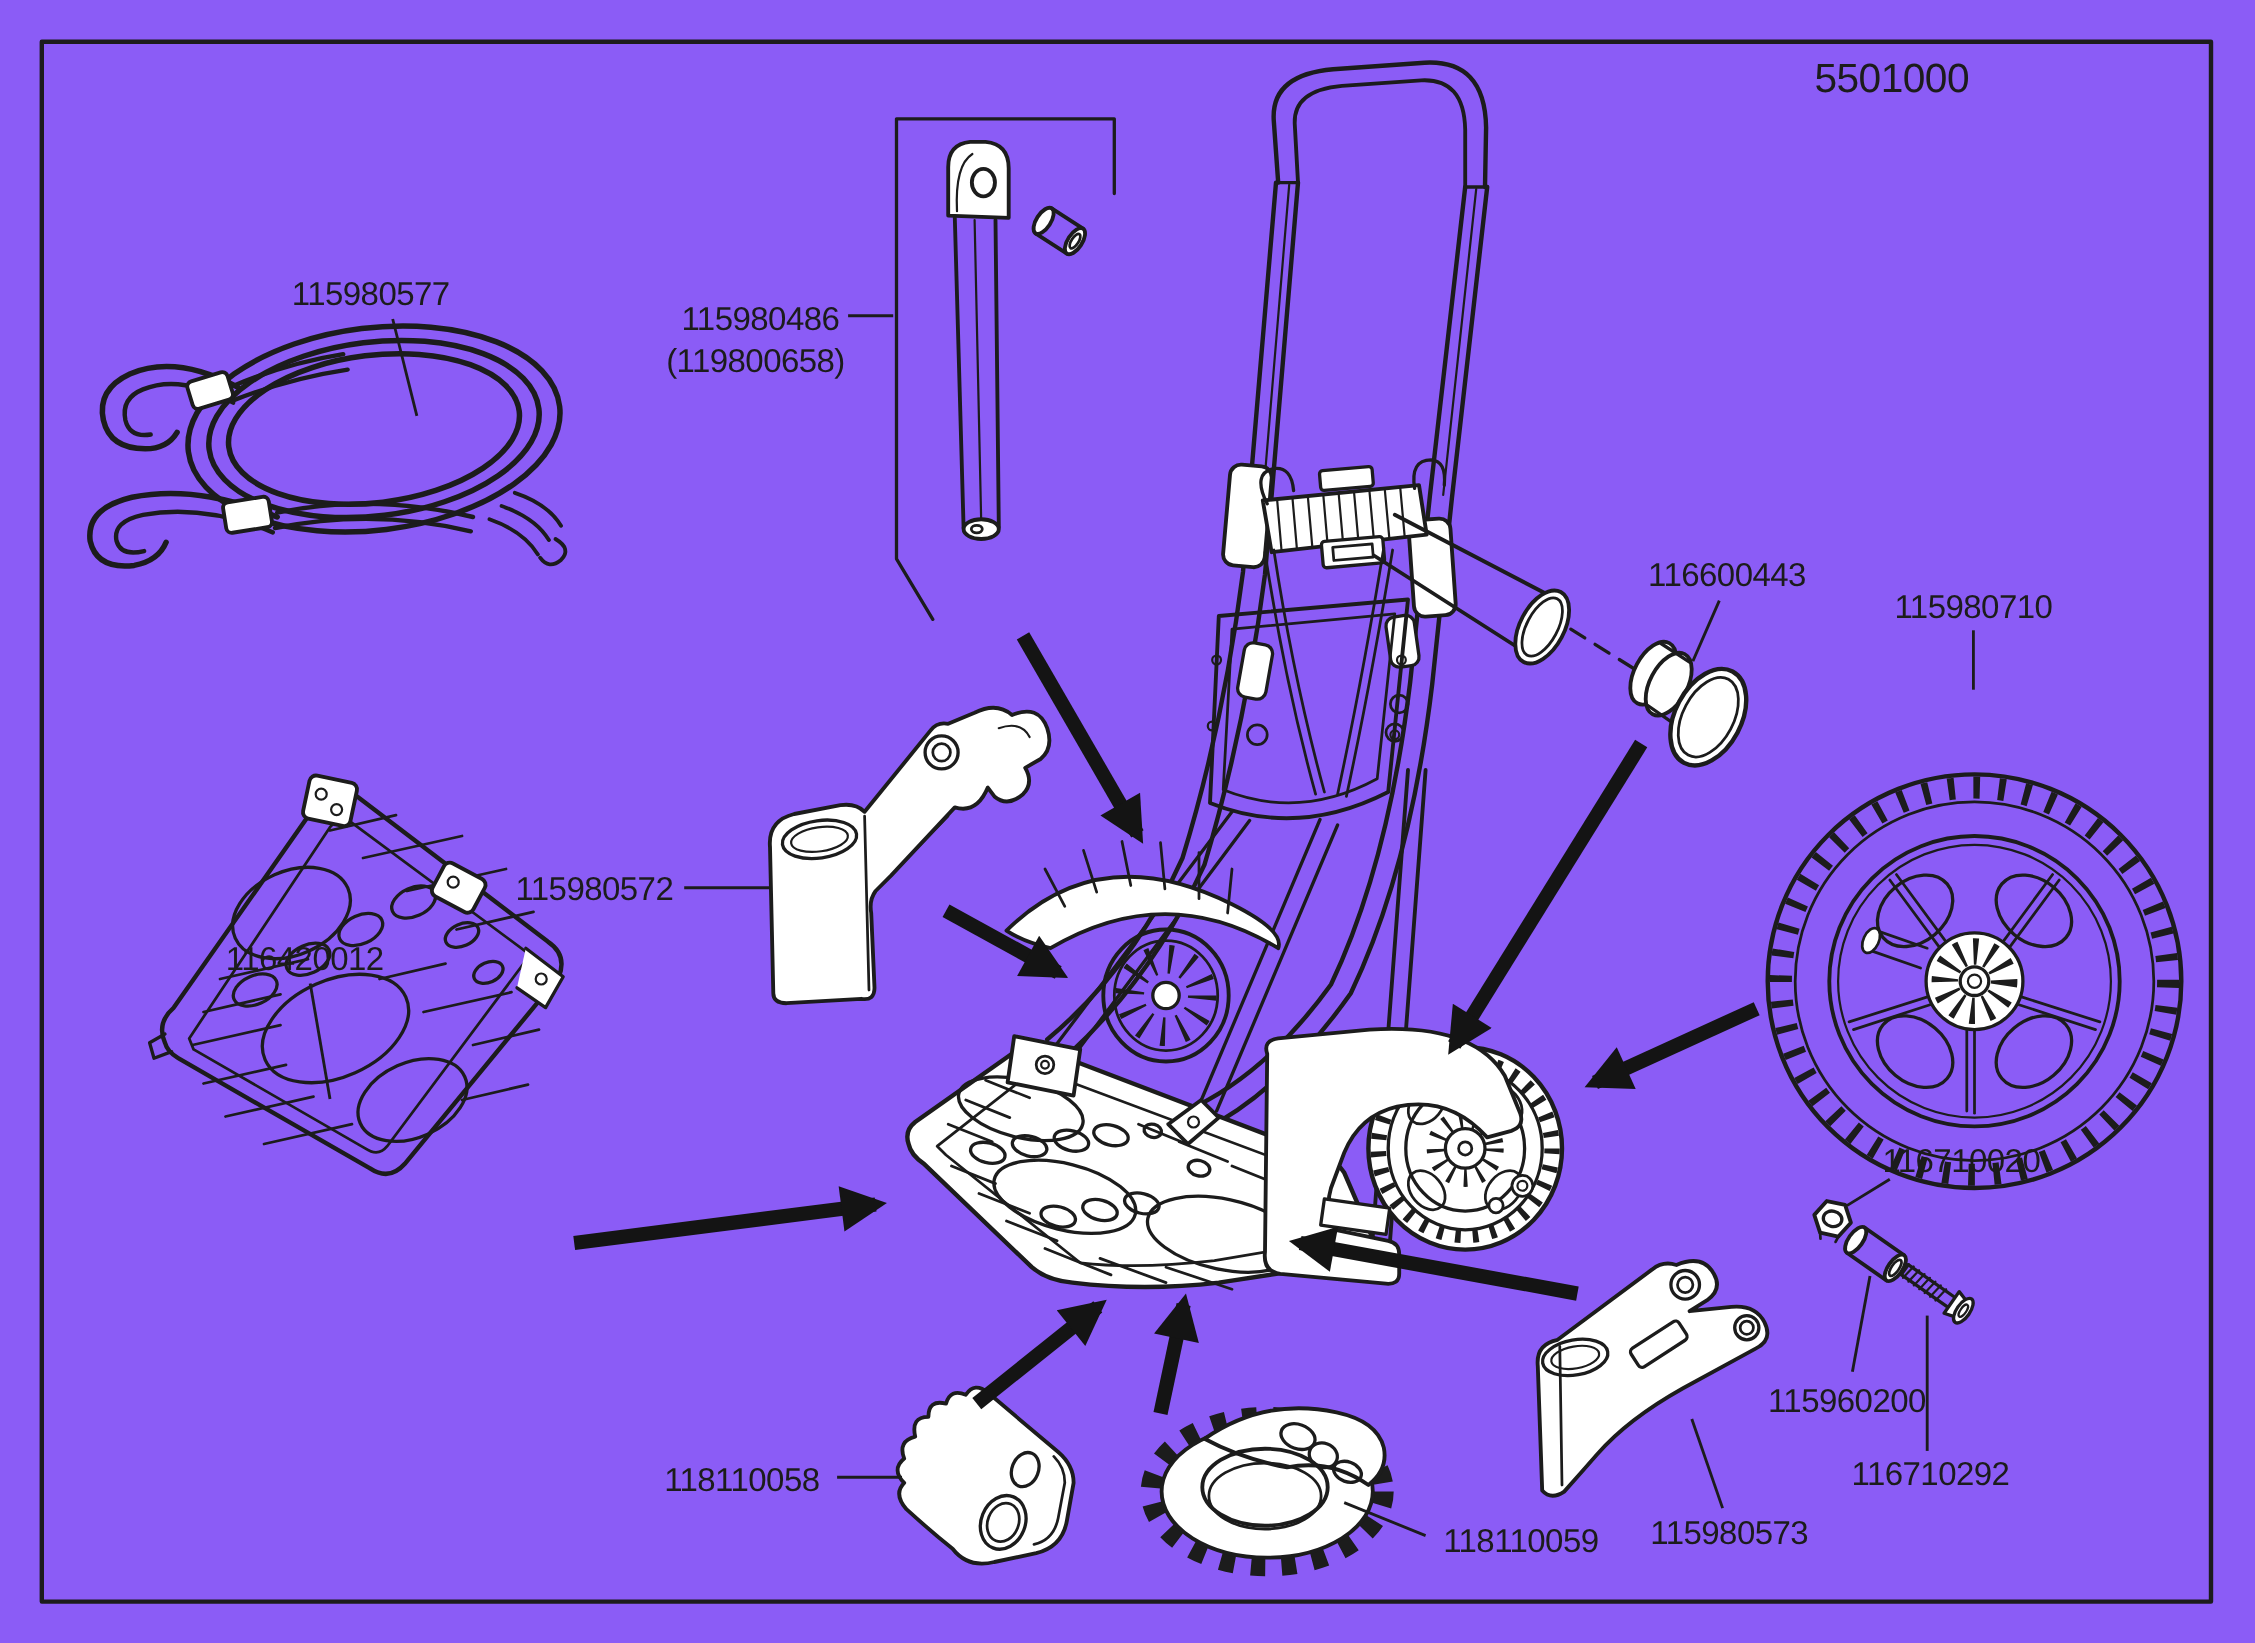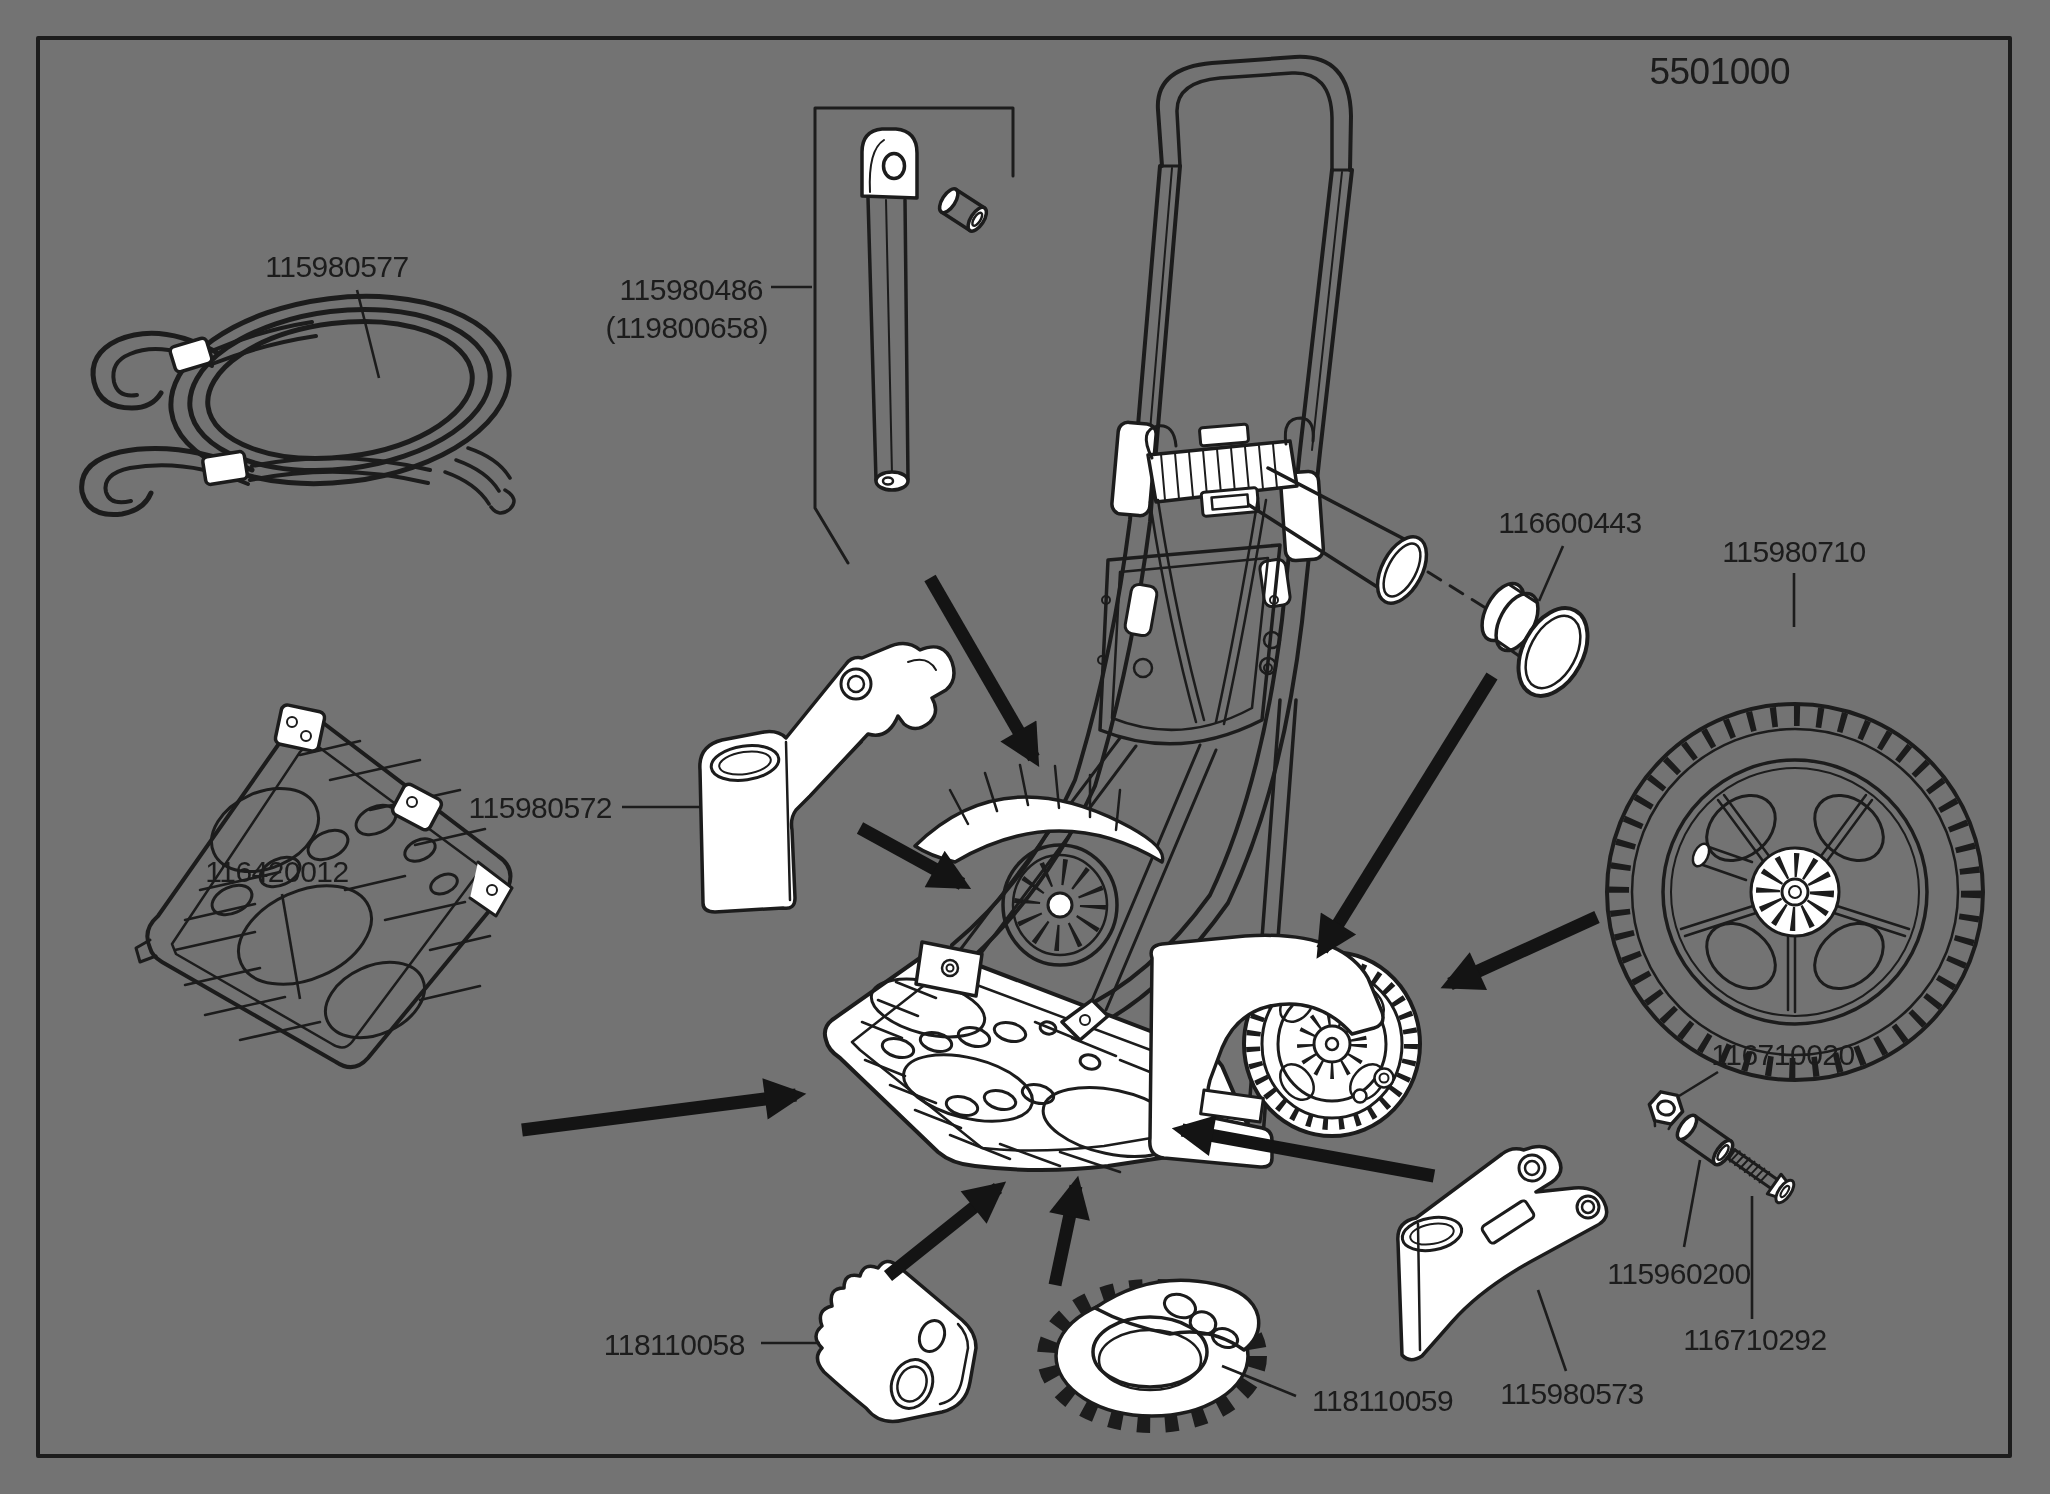--- a/index.html
+++ b/index.html
@@ -1,16 +1,16 @@
 <!DOCTYPE html>
 <html><head>
 <meta charset="utf-8">
 <style>
   html,body{margin:0;padding:0;background:#fff;}
-  .canvas{position:relative;width:2050px;height:1494px;background:#737373;overflow:hidden;}
+  .canvas{position:relative;width:2050px;height:1494px;background:#8b5cf6;overflow:hidden;}
   svg{display:block;}
   svg .ln{stroke:#1c1c1c;fill:none;stroke-linecap:round;stroke-linejoin:round;}
   svg .fw{fill:#ffffff;}
   .s2{stroke-width:2}.s25{stroke-width:2.5}.s3{stroke-width:3}.s35{stroke-width:3.5}.s4{stroke-width:4}.s5{stroke-width:5}
   .lbl{font-family:"Liberation Sans",sans-serif;font-size:30px;letter-spacing:-0.5px;fill:#1c1c1c;stroke:none;}
   .num{font-family:"Liberation Sans",sans-serif;font-size:37px;letter-spacing:-0.5px;fill:#1c1c1c;stroke:none;}
   .leader{stroke:#1c1c1c;stroke-width:2.6;fill:none;}
   .arrow{stroke:#141414;stroke-width:13;fill:none;marker-end:url(#ah);}
   .tread{stroke:#1c1c1c;fill:none;}
 </style>

